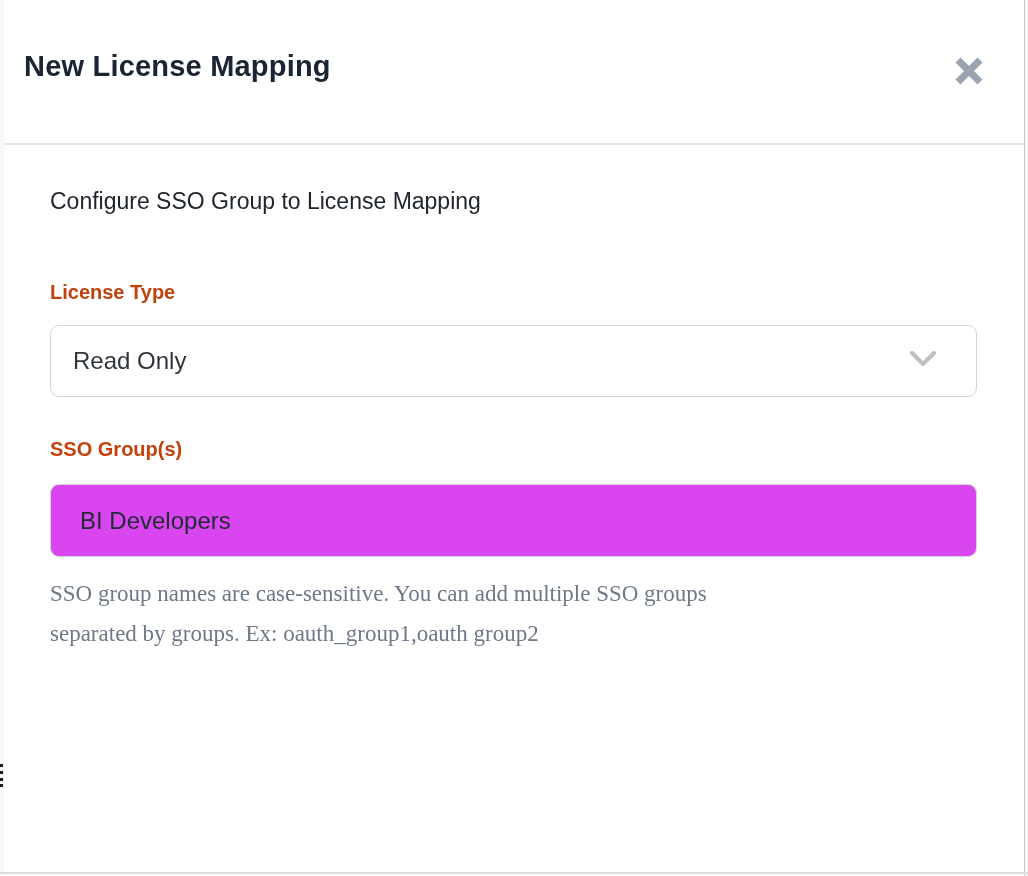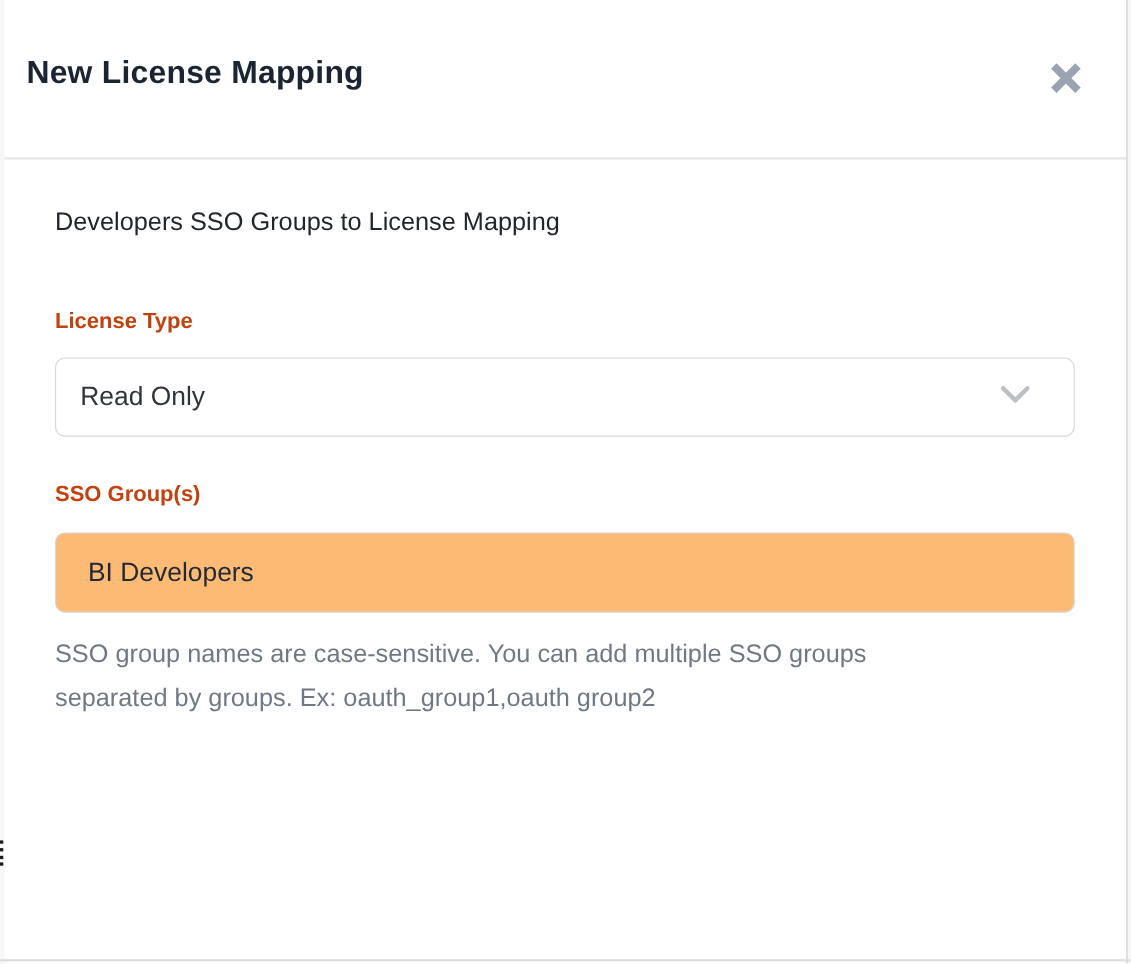--- a/index.html
+++ b/index.html
@@ -78,33 +78,34 @@
   }
   .select-value {
     flex: 1;
     font-size: 24px; color: #30353c;
   }
   .chevron-down { flex: none; margin-right: 14px; }
 
   .text-input {
     margin-top: 23px;
     width: 927px; height: 73px;
-    background: #fdba74;
+    background: #d946ef;
     border: 1px solid #d3d6db;
     border-radius: 9px;
     padding: 0 26px 0 29px;
     font-family: "Liberation Sans", sans-serif;
     font-size: 24px; color: #232a36;
     outline: none;
   }
 
   .helper-text {
     margin-top: 17px;
     font-size: 23px; color: #6f7887;
     line-height: 40px;
+    font-family: Liberation Serif, serif;
   }
   .helper-text span { display: block; }
 
   .bottom-hairline {
     position: absolute; left: 0; right: 0; top: 872px; height: 2px;
     background: #dddde0; z-index: 3;
   }
 </style>
 </head>
 <body>
@@ -124,21 +125,21 @@
       <span>
         <svg width="30" height="30" viewBox="0 0 30 30">
           <path d="M4 4 L26 26 M26 4 L4 26" stroke="#9aa3b1" stroke-width="7" stroke-linecap="butt" fill="none"></path>
         </svg>
       </span>
     </button>
   </div>
 
   <div class="modal-body">
 
-    <div class="config-heading">Developers SSO Groups to License Mapping</div>
+    <div class="config-heading">Configure SSO Group to License Mapping</div>
 
     <div class="field-label label-license">License Type</div>
 
     <div class="select-box" role="combobox">
       <span class="select-value">Read Only</span>
       <span class="chevron-down">
         <svg width="26" height="16" viewBox="0 0 26 16">
           <polyline points="2,2 13,13 24,2" stroke="#bcbfc4" stroke-width="4" fill="none" stroke-linecap="round" stroke-linejoin="round"></polyline>
         </svg>
       </span>

